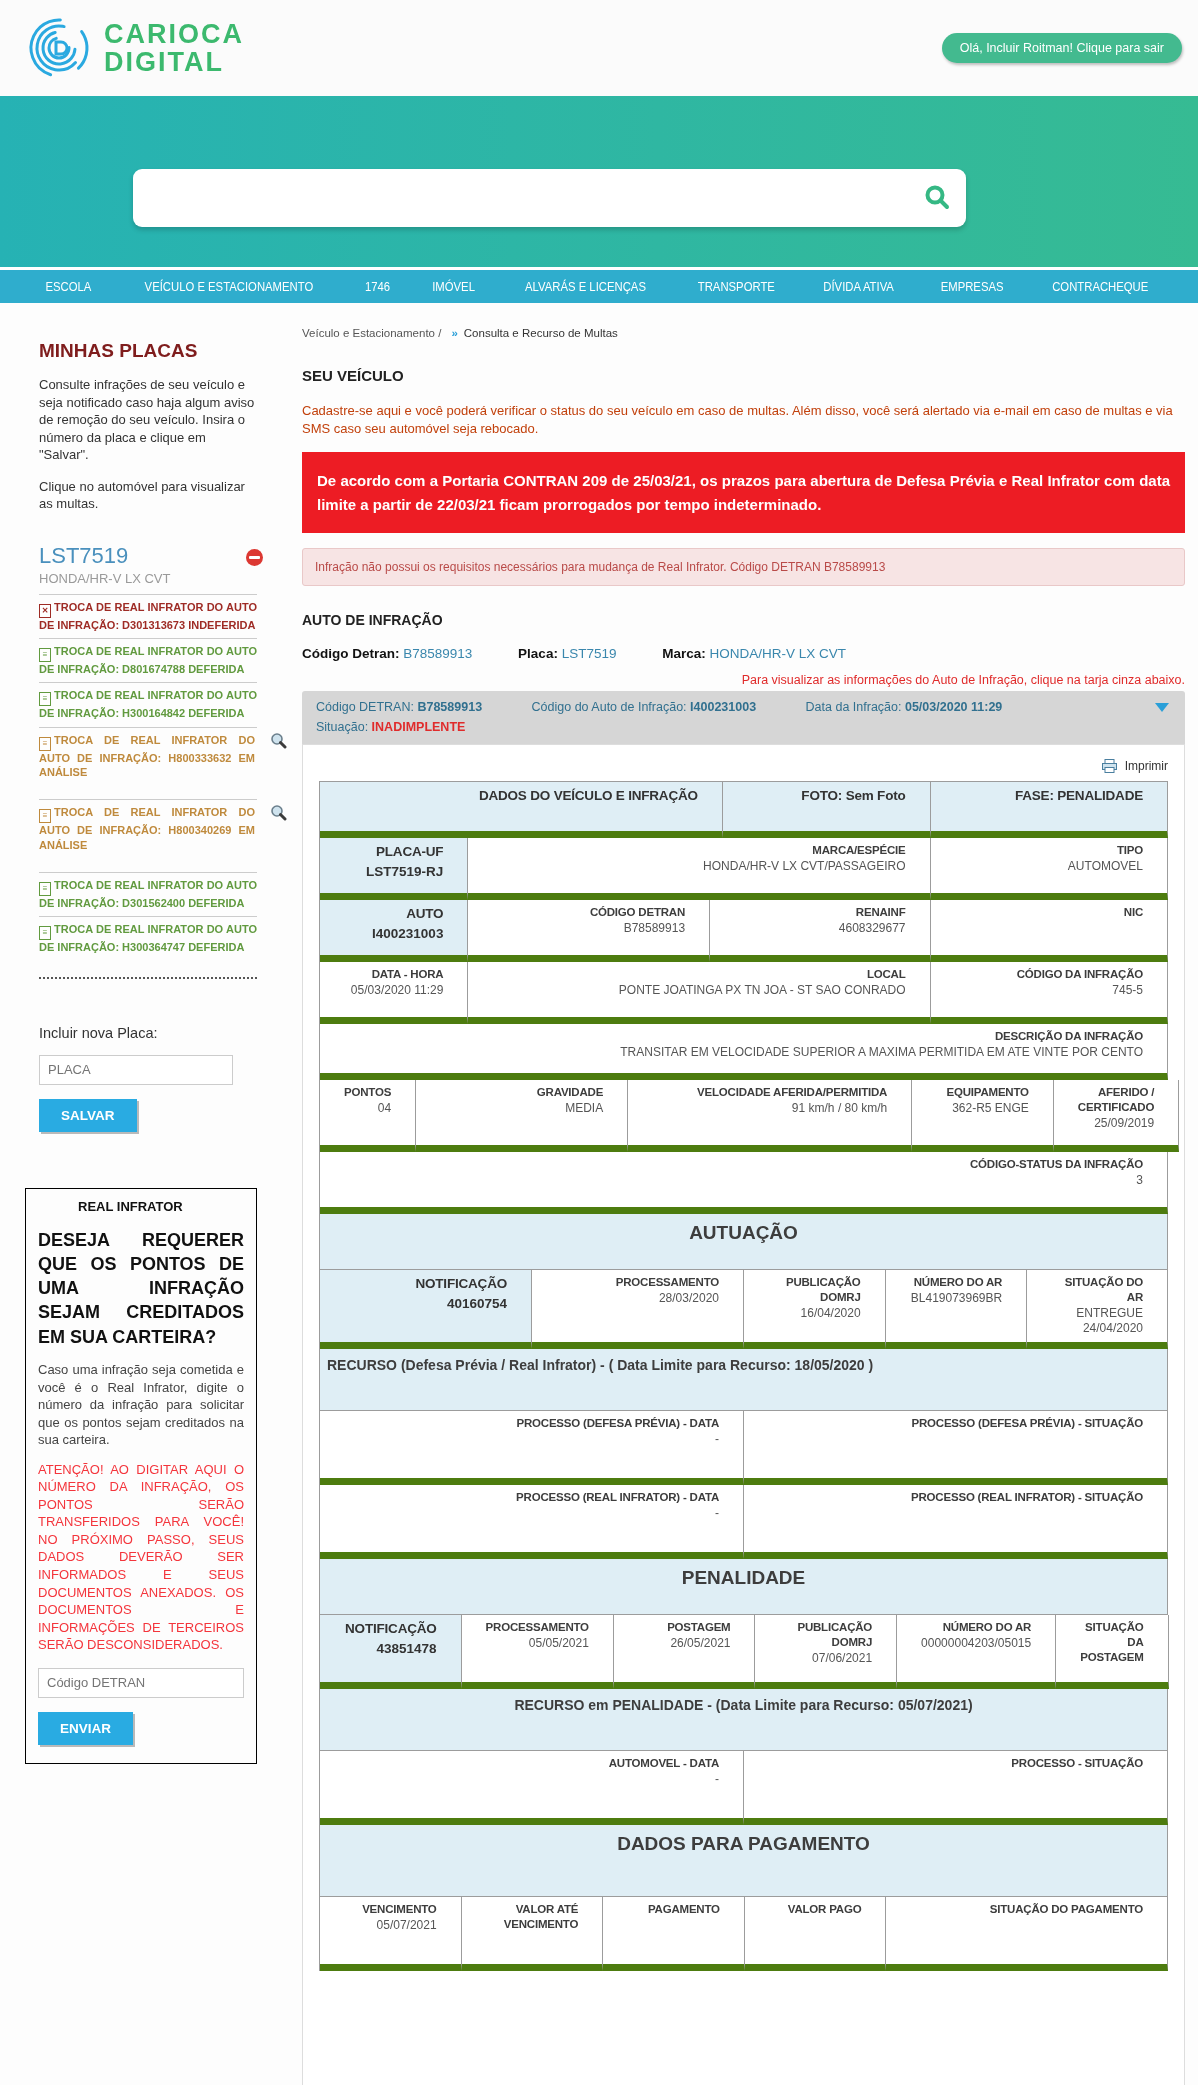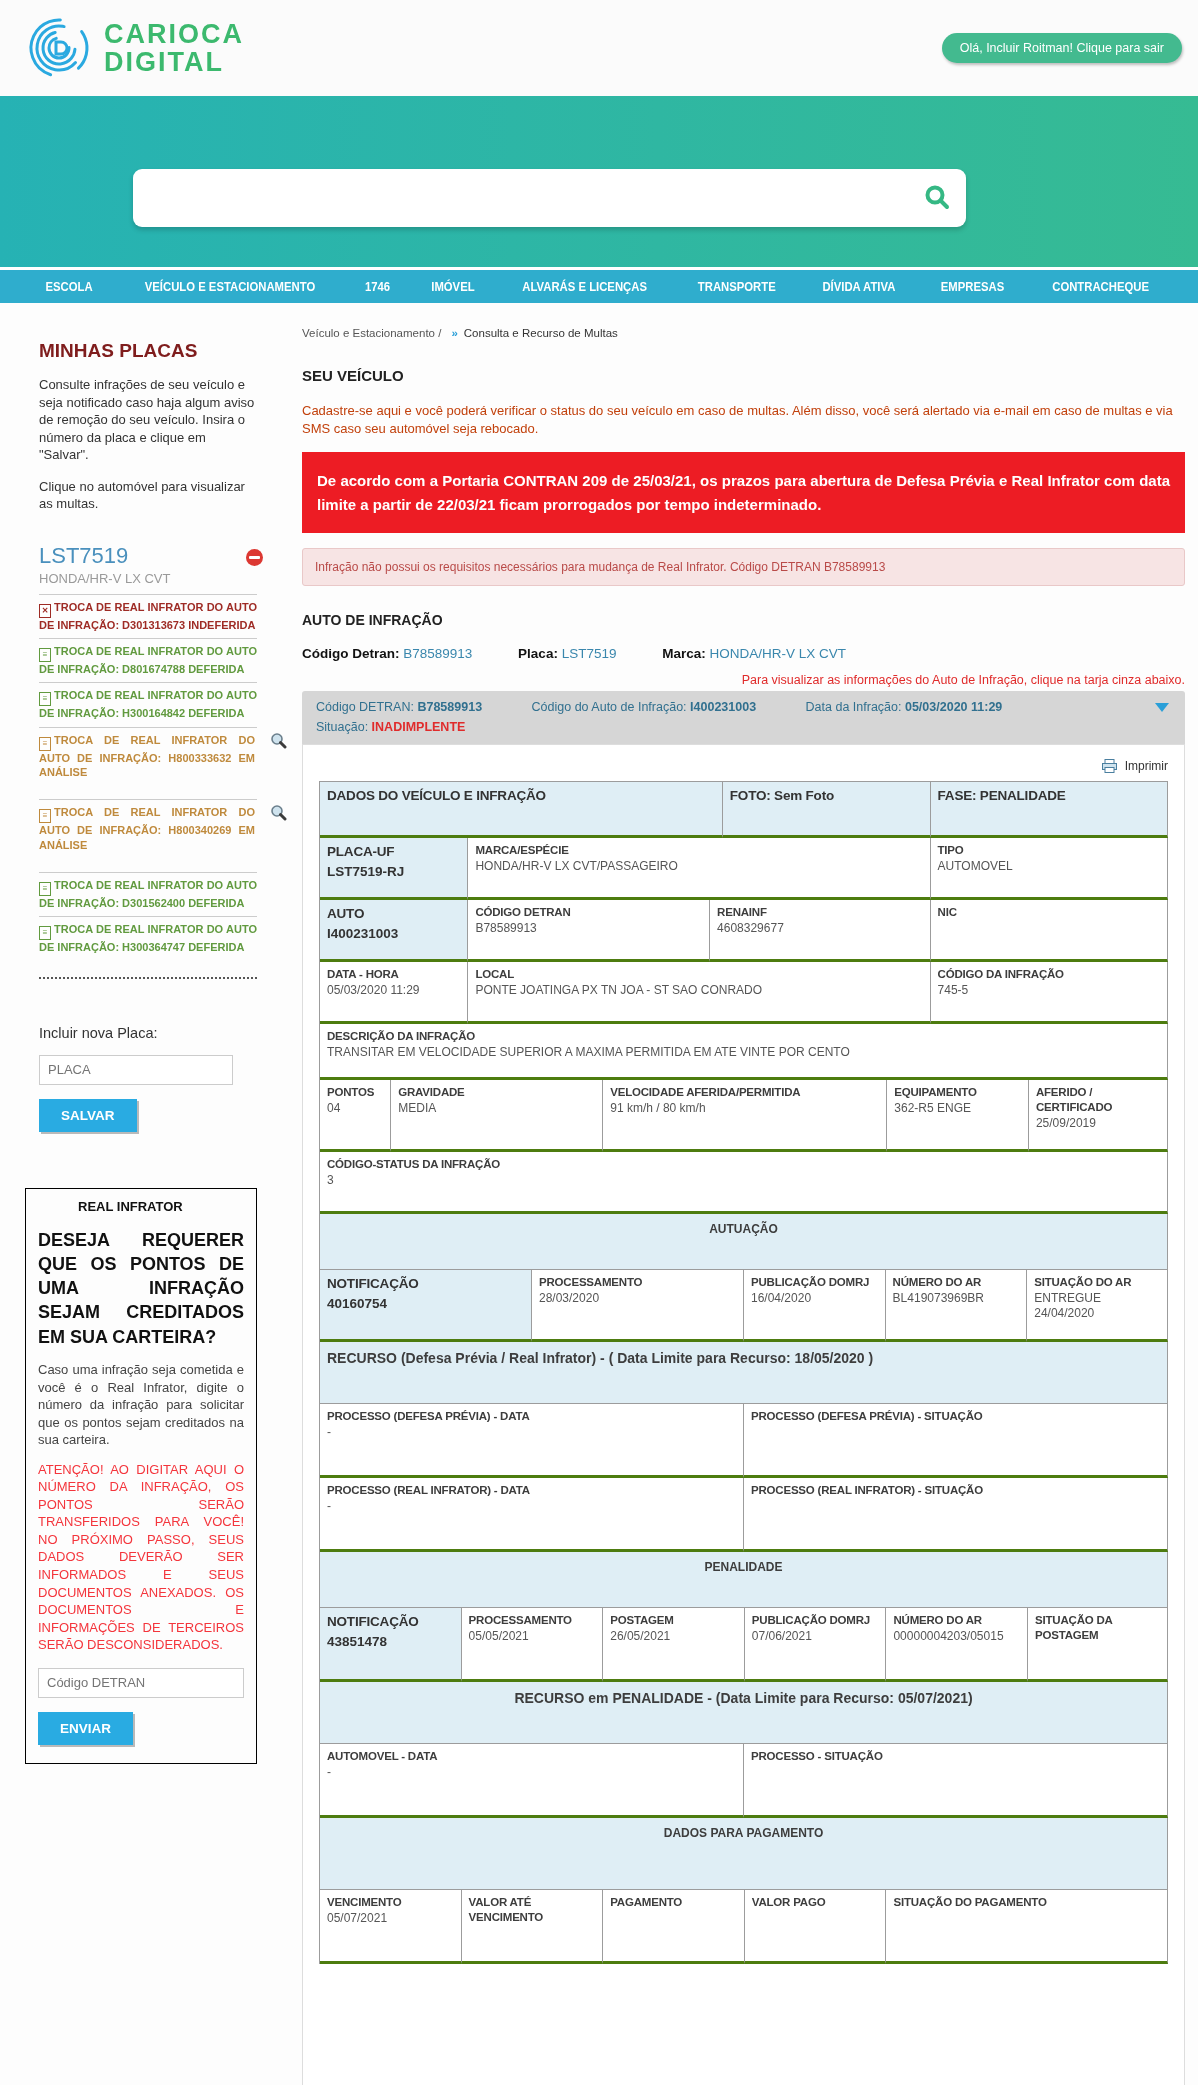--- a/index.html
+++ b/index.html
@@ -15,21 +15,21 @@
   
   .band{height:171px;background:linear-gradient(90deg,#26b2b4 0%,#2fb7a2 55%,#36bb93 100%);position:relative;}
   .search-wrap{position:absolute;left:133px;top:73px;width:833px;height:58px;background:#fff;
                border-radius:9px;box-shadow:0 3px 5px rgba(0,0,0,.18);display:flex;align-items:center;}
   .search-input{flex:1;border:none;outline:none;font-size:16px;padding:0 16px;background:transparent;
                 font-family:"Liberation Sans",sans-serif;}
   .search-btn{background:none;border:none;cursor:pointer;padding:0 16px;display:flex;align-items:center;}
   
   .nav{height:33px;background:#2fadcd;border-top:3px solid #fff;display:flex;align-items:center;
        justify-content:space-between;padding:0 42px;}
-  .nav-item{color:#fff;font-size:13px;font-weight:bold;text-decoration:none;white-space:nowrap;cursor:pointer;}
+  .nav-item{color:#fff;font-size:13px;font-weight:normal;text-decoration:none;white-space:nowrap;cursor:pointer;}
   .nav-item span{display:inline-block;transform:scaleX(.87);transform-origin:center;}
   
   .content{display:flex;align-items:flex-start;}
   .sidebar{width:232px;padding:0 15px 0 25px;flex:0 0 auto;}
   .main{flex:1;margin:0 13px 0 30px;}
   
   .sb-title{font-size:19px;font-weight:bold;color:#7f1d1d;margin:37px 0 0 14px;}
   .sb-p{font-size:13px;color:#333;line-height:1.35;margin:14px 0 0 14px;}
   .plate-row{margin:30px 0 0 14px;position:relative;}
   .plate-link{font-size:22px;color:#4a90bd;text-decoration:none;cursor:pointer;}
@@ -85,30 +85,30 @@
   .acc-line2{margin-top:6px;}
   .tri{position:absolute;right:16px;top:12px;width:0;height:0;border-left:7px solid transparent;
        border-right:7px solid transparent;border-top:9px solid #2a9fd8;}
   .panel{border:1px solid #ddd;background:#fff;padding:10px 16px 150px;}
   .printline{text-align:right;font-size:12px;color:#333;padding:4px 0 8px;}
   .printline a{color:#333;text-decoration:none;cursor:pointer;}
   .printline svg{vertical-align:-3px;margin-right:4px;}
   
   .tbl{border-left:1px solid #9c9c9c;border-top:1px solid #9c9c9c;font-size:12px;}
   .trow{display:flex;}
-  .cell{border-right:1px solid #9c9c9c;border-bottom:3px solid #4d7c0f;padding:5px 7px;box-sizing:border-box;}
+  .cell{border-right:1px solid #9c9c9c;border-bottom:7px solid #4d7c0f;padding:5px 24px;box-sizing:border-box;text-align:right;}
   .cell.blue{background:#dfeef5;}
   .cl{display:block;font-weight:bold;font-size:11.5px;color:#3d3d3d;letter-spacing:-.2px;line-height:1.3;}
   .cv{display:block;font-size:12px;color:#555;margin-top:1px;line-height:1.3;}
   .cell.blue .cl,.cell.blue .cv{font-size:13.5px;color:#333;}
   .cell.blue .cv{font-weight:bold;margin-top:3px;}
   .hdcell .cl{font-size:15px;color:#3d3d3d;}
   .band-cell{background:#dfeef5;border-right:1px solid #9c9c9c;border-bottom:1px solid #9c9c9c;width:100%;
              box-sizing:border-box;padding:8px 7px;font-weight:bold;color:#3d3d3d;}
-  .band-c{text-align:center;font-size:12px;}
+  .band-c{text-align:center;font-size:19px;}
   .band-l{text-align:left;font-size:14px;}
   .band-c2{text-align:center;font-size:14px;}
   
   .w9{flex:0 0 8.4%;} .w16{flex:0 0 16.7%;} .w17{flex:0 0 17.5%;} .w24{flex:0 0 24.5%;}
   .w25{flex:0 0 25%;} .w26{flex:0 0 26%;} .w28{flex:0 0 28.5%;} .w33{flex:0 0 33.5%;}
   .w48{flex:0 0 47.5%;} .w50{flex:0 0 50%;} .w54{flex:0 0 54.5%;} .wfill{flex:1;}
   .h56{min-height:56px;} .h64{min-height:62px;} .h72{min-height:72px;} .h76{min-height:74px;}
 </style>
 </head>
 <body>

